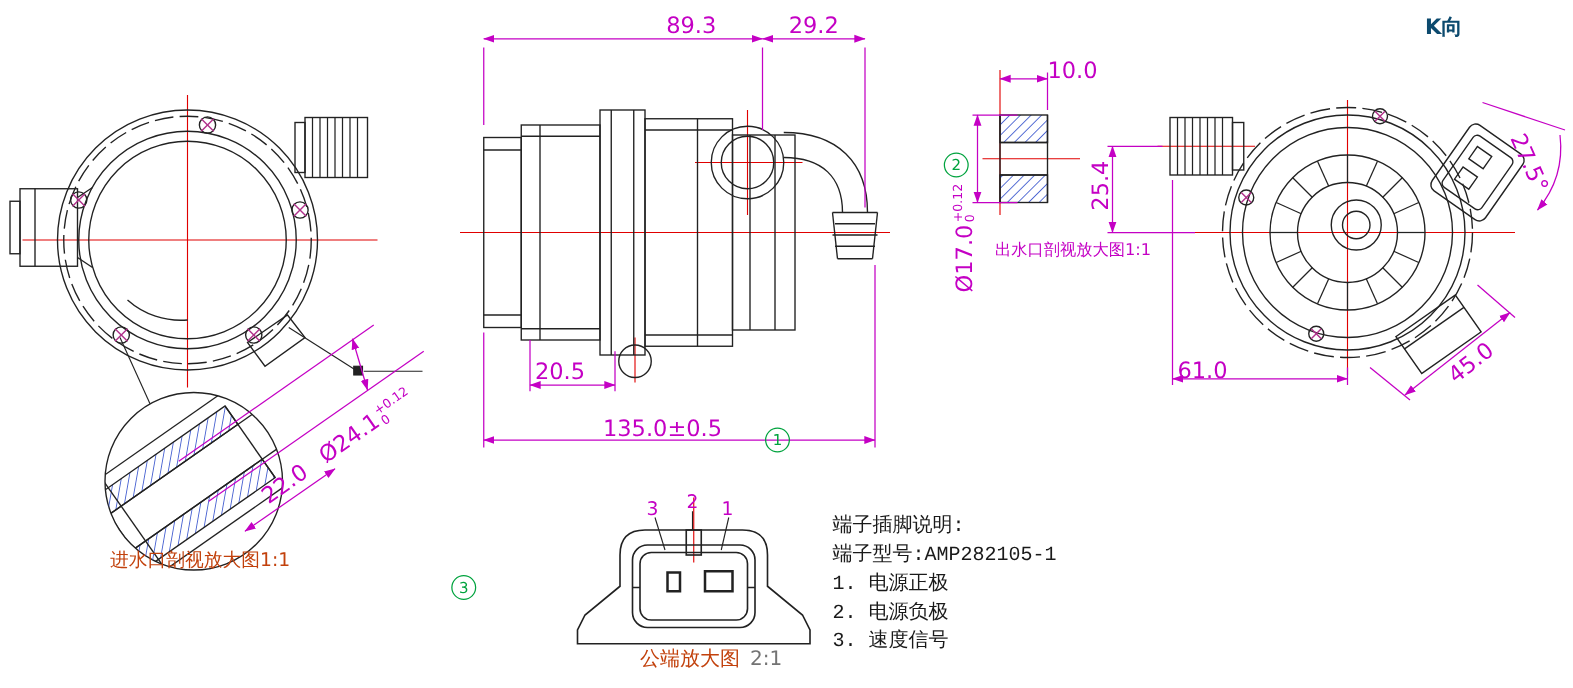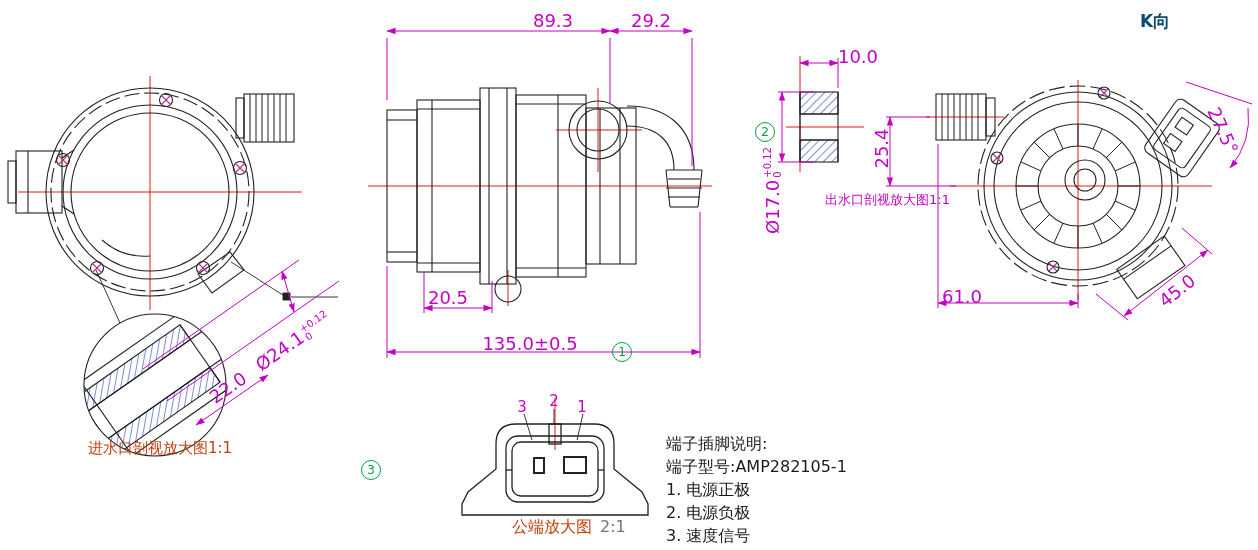--- a/index.html
+++ b/index.html
@@ -3,33 +3,33 @@
 <meta charset="utf-8">
 <style>
   html,body { margin:0; padding:0; background:#ffffff; }
   .stage { position:relative; width:1258px; height:550px; background:#ffffff; overflow:hidden;
            font-family:"DejaVu Sans", sans-serif; }
   .stage svg { position:absolute; left:0; top:0; }
   .txt { position:absolute; text-align:center; white-space:nowrap; }
   .dim { color:#c400c4; font-size:18px; }
   .dim-sm { color:#c400c4; font-size:15px; }
   .lbl { color:#c2410c; font-size:15px; }
-  .lbl-sm { color:#c400c4; font-size:13px;margin-left:29px; }
+  .lbl-sm { color:#c400c4; font-size:13px; }
   .kdir { color:#0c4a6e; font-size:17px; font-weight:bold; }
   .flexc { display:flex; align-items:center; justify-content:center; }
   .tol { display:inline-flex; flex-direction:column; justify-content:center;
          font-size:10px; line-height:10px; margin-left:2px; text-align:left; }
   .rneg90 { transform:rotate(-90deg); }
   .rneg35 { transform:rotate(-35deg); }
   .rneg38 { transform:rotate(-38deg); }
   .rpos66 { transform:rotate(66deg); }
   .callout { position:absolute; width:18px; height:18px; border:1.5px solid #00a33e; border-radius:50%;
              color:#00a33e; font-size:12px; display:flex; align-items:center; justify-content:center; }
-  .notes { position:absolute; left:666px; top:432px; color:#1a1a1a; font-size:16px; line-height:23px;
-           text-align:left; }
+  .notes { position:absolute; left:666px; top:410px; color:#1a1a1a; font-size:16px; line-height:23px;
+           text-align:left;font-family:Liberation Mono, monospace; }
   .notes div { white-space:nowrap; }
   .scale-green { color:#737373; }
 </style>
 </head>
 <body>
 
 <div class="stage">
 
 <svg width="1258" height="550" viewBox="0 0 1258 550">
   <defs>

